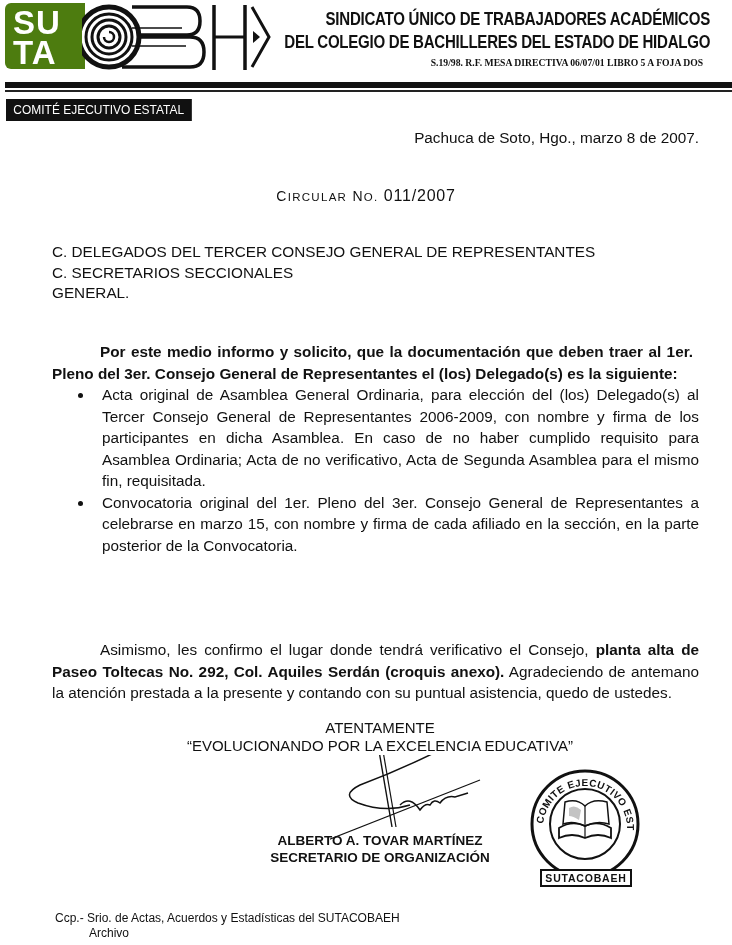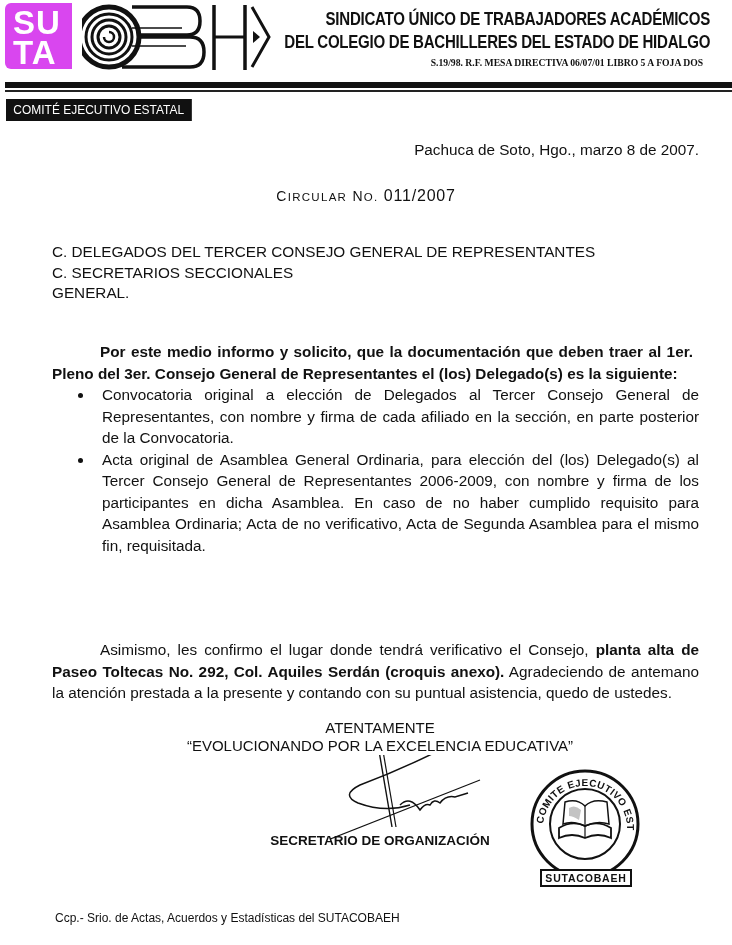--- a/index.html
+++ b/index.html
@@ -4,21 +4,21 @@
   <style>
     html, body { margin: 0; padding: 0; background: #ffffff; }
     body {
       width: 732px; height: 945px; position: relative; overflow: hidden;
       font-family: "Liberation Sans", sans-serif; color: #111;
     }
     .abs { position: absolute; }
 
     
     .logo-suta {
-      left: 5px; top: 3px; width: 67px; height: 66px; background: #d946ef;
+      left: 5px; top: 3px; width: 80px; height: 66px; background: #4d7c0f;
       border-radius: 6px 0 0 6px;
     }
     .logo-suta .ltr {
       position: absolute; color: #fff; font-weight: bold;
       font-family: "Liberation Sans", sans-serif; font-size: 33px; line-height: 30px;
       letter-spacing: 1px;
     }
     .logo-mark { left: 82px; top: 2px; width: 190px; height: 70px; }
 
     
@@ -37,21 +37,21 @@
     .rule-thick { left: 5px; right: 0; top: 82px; height: 6px; background: #111; }
     .rule-thin { left: 5px; right: 0; top: 90px; height: 1.5px; background: #222; }
 
     .comite-badge {
       left: 6px; top: 99px; height: 22px; padding: 0 8px;
       background: #111; color: #fff; font-size: 13px; line-height: 22px;
       white-space: nowrap; transform: scaleX(0.92); transform-origin: left center;
     }
 
     .body-text { font-size: 15.3px; line-height: 21.5px; }
-    .date-line { right: 33px; top: 139px; white-space: nowrap; }
+    .date-line { right: 33px; top: 127px; white-space: nowrap; }
     .circular {
       left: 0; right: 0; top: 187px; text-align: center; font-weight: normal;
       font-size: 14px; letter-spacing: 1.3px;
     }
     .circular .sc { font-size: 11.5px; }
     .circular .num { font-size: 16px; letter-spacing: 0.8px; }
 
     .addr { left: 52px; top: 242px; white-space: nowrap; }
     .addr div { line-height: 20.5px; }
 
@@ -123,40 +123,41 @@
 
 <div class="abs body-text addr">
   <div>C. DELEGADOS DEL TERCER CONSEJO GENERAL DE REPRESENTANTES</div>
   <div>C. SECRETARIOS SECCIONALES</div>
   <div>GENERAL.</div>
 </div>
 
 <div class="abs body-text para1"><span class="indent"></span><span>Por este medio informo y solicito, que la documentación que deben traer al 1er. Pleno del 3er. Consejo General de Representantes el (los) Delegado(s) es la siguiente:</span></div>
 
 <ul class="abs body-text bullets">
-  <li><span class="dot"></span><span>Convocatoria original a elección de Delegados al Tercer Consejo General de Representantes, con nombre y firma de cada afiliado en la sección, en parte posterior de la Convocatoria.</span></li>
   <li><span class="dot"></span><span>Acta original de Asamblea General Ordinaria, para elección del (los) Delegado(s) al Tercer Consejo General de Representantes 2006-2009, con nombre y firma de los participantes en dicha Asamblea. En caso de no haber cumplido requisito para Asamblea Ordinaria; Acta de no verificativo, Acta de Segunda Asamblea para el mismo fin, requisitada.</span></li>
+  <li><span class="dot"></span><span>Convocatoria original del 1er. Pleno del 3er. Consejo General de Representantes a celebrarse en marzo 15, con nombre y firma de cada afiliado en la sección, en la parte posterior de la Convocatoria.</span></li>
 </ul>
 
 <div class="abs body-text para2"><span class="indent"></span><span>Asimismo, les confirmo el lugar donde tendrá verificativo el Consejo, </span><b>planta alta de Paseo Toltecas No. 292, Col. Aquiles Serdán (croquis anexo).</b><span> Agradeciendo de antemano la atención prestada a la presente y contando con su puntual asistencia, quedo de ustedes.</span></div>
 
 <div class="abs closing">
   <div>ATENTAMENTE</div>
   <div>“EVOLUCIONANDO POR LA EXCELENCIA EDUCATIVA”</div>
 </div>
 
 <svg class="abs sig" viewBox="0 0 170 100">
   <path d="M48 -10 L62 72" fill="none" stroke="#111" stroke-width="1.4"></path>
   <path d="M52 -10 L66 72" fill="none" stroke="#111" stroke-width="1.2"></path>
   <path d="M110 -5 Q70 15 30 30 Q10 40 28 48 Q55 58 80 50" fill="none" stroke="#111" stroke-width="1.5"></path>
   <path d="M70 50 Q80 40 90 55 Q95 48 100 50 Q104 43 110 48 Q116 40 125 42 L138 38" fill="none" stroke="#111" stroke-width="1.5"></path>
   <path d="M-20 92 L150 25" fill="none" stroke="#111" stroke-width="1.2"></path>
 </svg>
 
 <div class="abs signer">
+  <div>ALBERTO A. TOVAR MARTÍNEZ</div>
   <div>SECRETARIO DE ORGANIZACIÓN</div>
 </div>
 
 <svg class="abs stamp" viewBox="0 0 120 125">
   <defs>
     <path id="ringPath" d="M18 62 A42 42 0 0 1 102 62"></path>
   </defs>
   <circle cx="60" cy="58" r="53" fill="none" stroke="#111" stroke-width="3"></circle>
   <circle cx="60" cy="58" r="35" fill="none" stroke="#111" stroke-width="2"></circle>
   <text font-family="Liberation Sans, sans-serif" font-weight="bold" font-size="10" fill="#111" letter-spacing="0.5">
@@ -165,13 +166,14 @@
   <path d="M34 62 Q47 54 60 60 Q73 54 86 62 L86 72 Q73 66 60 72 Q47 66 34 72 Z" fill="none" stroke="#111" stroke-width="1.8"></path>
   <path d="M40 36 Q52 32 60 40 Q68 32 82 36 L84 58 Q72 54 60 60 Q48 54 38 58 Z" fill="none" stroke="#111" stroke-width="1.5"></path>
   <path d="M44 42 Q50 38 56 44 L54 54 Q48 50 44 50 Z" fill="#111" opacity="0.25"></path>
   <line x1="60" y1="40" x2="60" y2="72" stroke="#111" stroke-width="1.2"></line>
   <rect x="16" y="104" width="90" height="16" fill="#fff" stroke="#111" stroke-width="2"></rect>
   <text x="61" y="116" text-anchor="middle" font-family="Liberation Sans, sans-serif" font-weight="bold" font-size="10.5" fill="#111" letter-spacing="0.8">SUTACOBAEH</text>
 </svg>
 
 <div class="abs ccp">
   <div><span>Ccp.-</span> <span>Srio. de Actas, Acuerdos y Estadísticas del SUTACOBAEH</span></div>
+  <div class="ind">Archivo</div>
 </div>
 
 </body></html>

